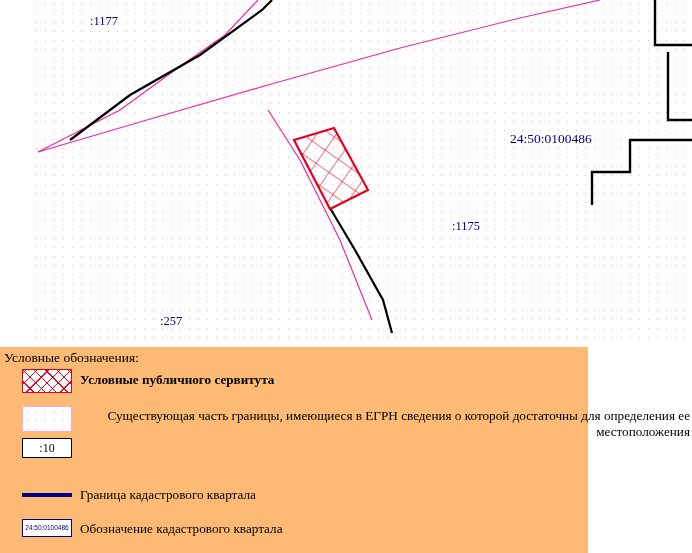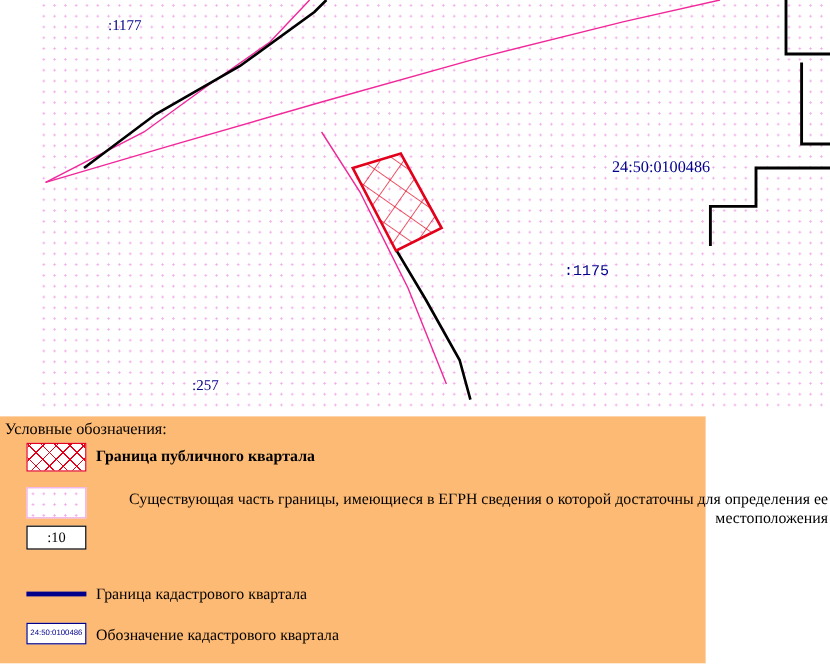--- a/index.html
+++ b/index.html
@@ -41,21 +41,21 @@
     left: 0;
     top: 0;
   }
   .map-label {
     position: absolute;
     color: #00008B;
     font-family: "Liberation Serif", serif;
     white-space: nowrap;
   }
   #label-1177 { left: 66px;  top: 14px;  font-size: 12.5px; margin-left: 24px; }
-  #label-1175 { left: 470px; top: 219px; font-size: 12.5px; font-family: Liberation Mono, monospace; }
+  #label-1175 { left: 452px; top: 219px; font-size: 12.5px; }
   #label-257  { left: 160px; top: 314px; font-size: 12.5px; }
   #label-quarter { left: 510px; top: 131px; font-size: 13.5px; }
 
   
   #legend {
     position: absolute;
     left: 0;
     top: 347px;
     width: 588px;
     height: 206px;
@@ -205,21 +205,21 @@
   <div class="map-label" id="label-257">:257</div>
   <div class="map-label" id="label-quarter">24:50:0100486</div>
 </div>
 
 <div id="legend">
 
   <div id="legend-title">Условные обозначения:</div>
 
   <div class="legend-row" id="row-servitude">
     <div class="legend-sample" id="sample-servitude"></div>
-    <div class="legend-text bold" id="text-servitude">Граница публичного квартала</div>
+    <div class="legend-text bold" id="text-servitude">Условные публичного сервитута</div>
   </div>
 
   <div class="legend-row" id="row-existing">
     <div class="legend-sample" id="sample-existing"></div>
     <div class="legend-text" id="text-existing">Существующая часть границы, имеющиеся в ЕГРН сведения о которой достаточны для определения ее местоположения</div>
   </div>
 
   <div class="legend-row" id="row-parcelnum">
     <div class="legend-sample" id="sample-parcelnum">:10</div>
   </div>

